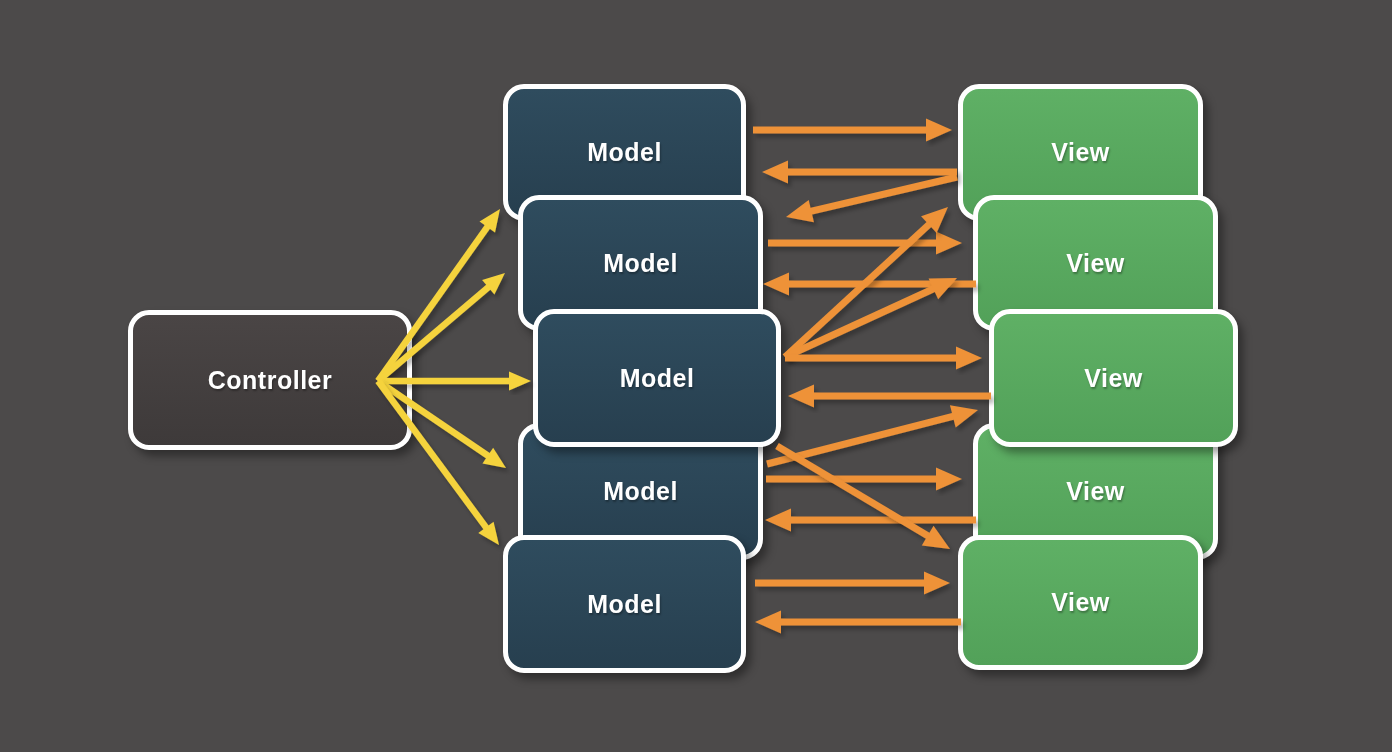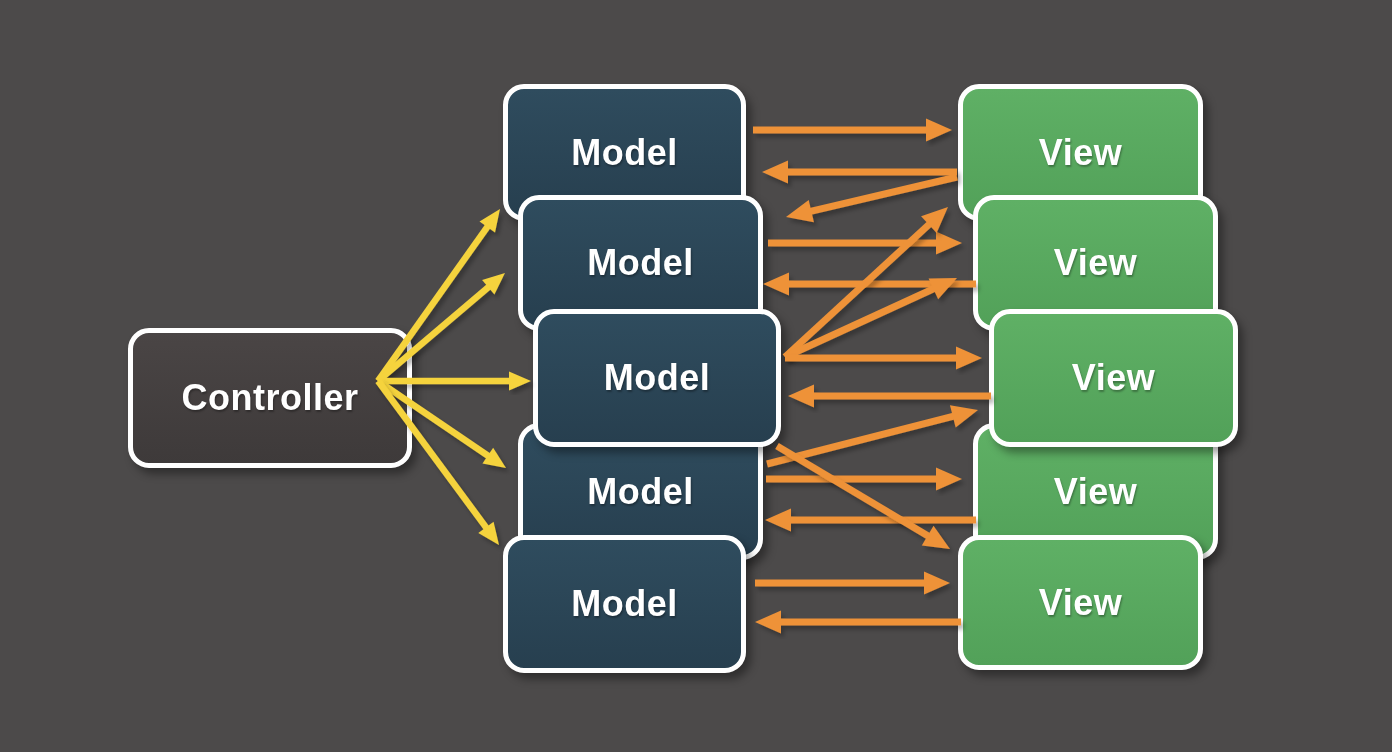--- a/index.html
+++ b/index.html
@@ -21,21 +21,21 @@
     border: 5px solid #FFFFFF;
     border-radius: 21px;
     box-shadow: 5px 6px 8px rgba(0,0,0,0.38);
     display: flex;
     align-items: center;
     justify-content: center;
   }
   .node .label {
     color: #FFFFFF;
     font-weight: 700;
-    font-size: 36px;
+    font-size: 25px;
     letter-spacing: 0.5px;
     text-shadow: 1px 2px 2px rgba(0,0,0,0.30);
     white-space: nowrap;
   }
   .controller-node {
     background: linear-gradient(180deg, #4A4545 0%, #3E3A3A 100%);
   }
   .model-node {
     background: linear-gradient(180deg, #2F4C5E 0%, #273F4F 100%);
   }
@@ -136,21 +136,21 @@
       <g filter="url(#ads)">
         <line x1="755" y1="583" x2="926" y2="583" stroke="#EE9238" stroke-width="7"></line>
         <polygon points="950,583 924,594.5 924,571.5" fill="#EE9238"></polygon>
       </g>
       <g filter="url(#ads)">
         <line x1="961" y1="622" x2="779" y2="622" stroke="#EE9238" stroke-width="7"></line>
         <polygon points="755,622 781,610.5 781,633.5" fill="#EE9238"></polygon>
       </g>
     </svg>
 
-  <div class="node controller-node" style="left:128px;top:328px;width:284px;height:140px;z-index:3">
+  <div class="node controller-node" style="left:128px;top:310px;width:284px;height:140px;z-index:3">
     <span class="label">Controller</span>
   </div>
 
   <div class="node model-node" style="left:503px;top:84px;width:243px;height:137px;z-index:1">
     <span class="label">Model</span>
   </div>
   <div class="node model-node" style="left:518px;top:195px;width:245px;height:136px;z-index:2">
     <span class="label">Model</span>
   </div>
   <div class="node model-node" style="left:533px;top:309px;width:248px;height:138px;z-index:5">

